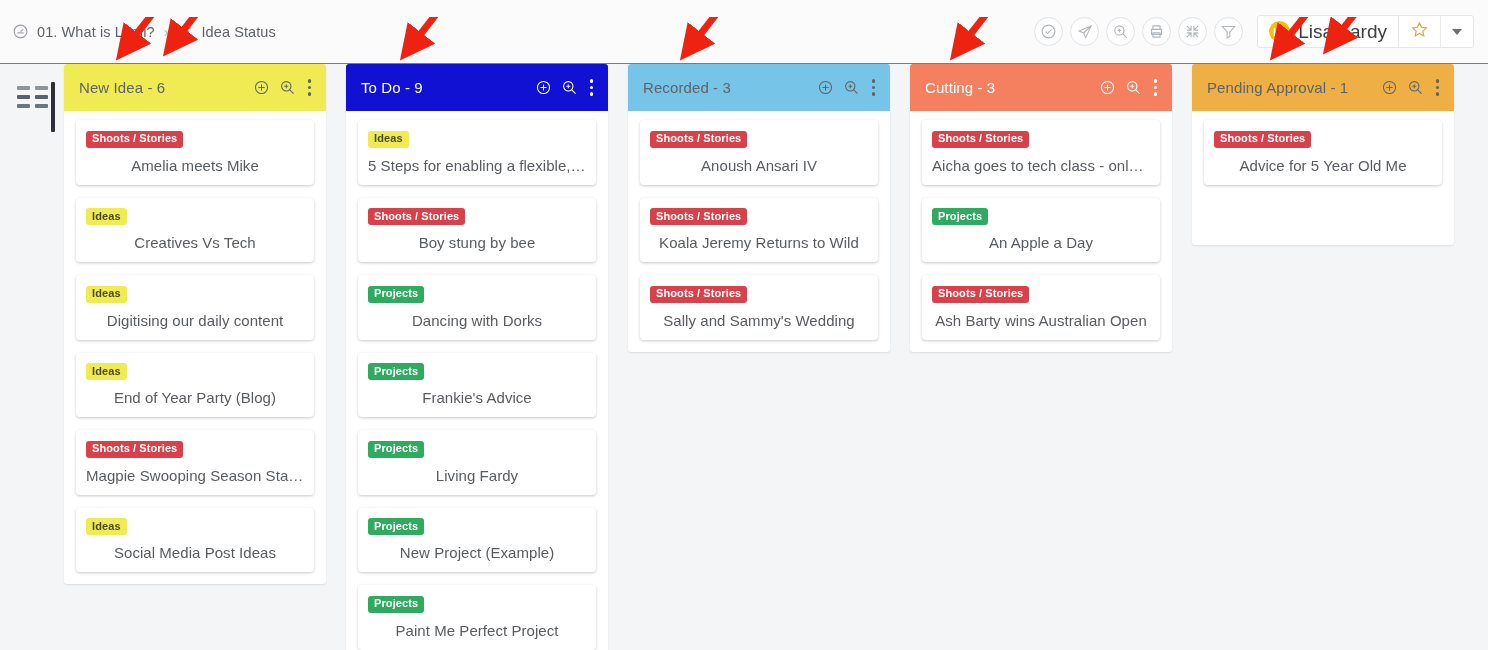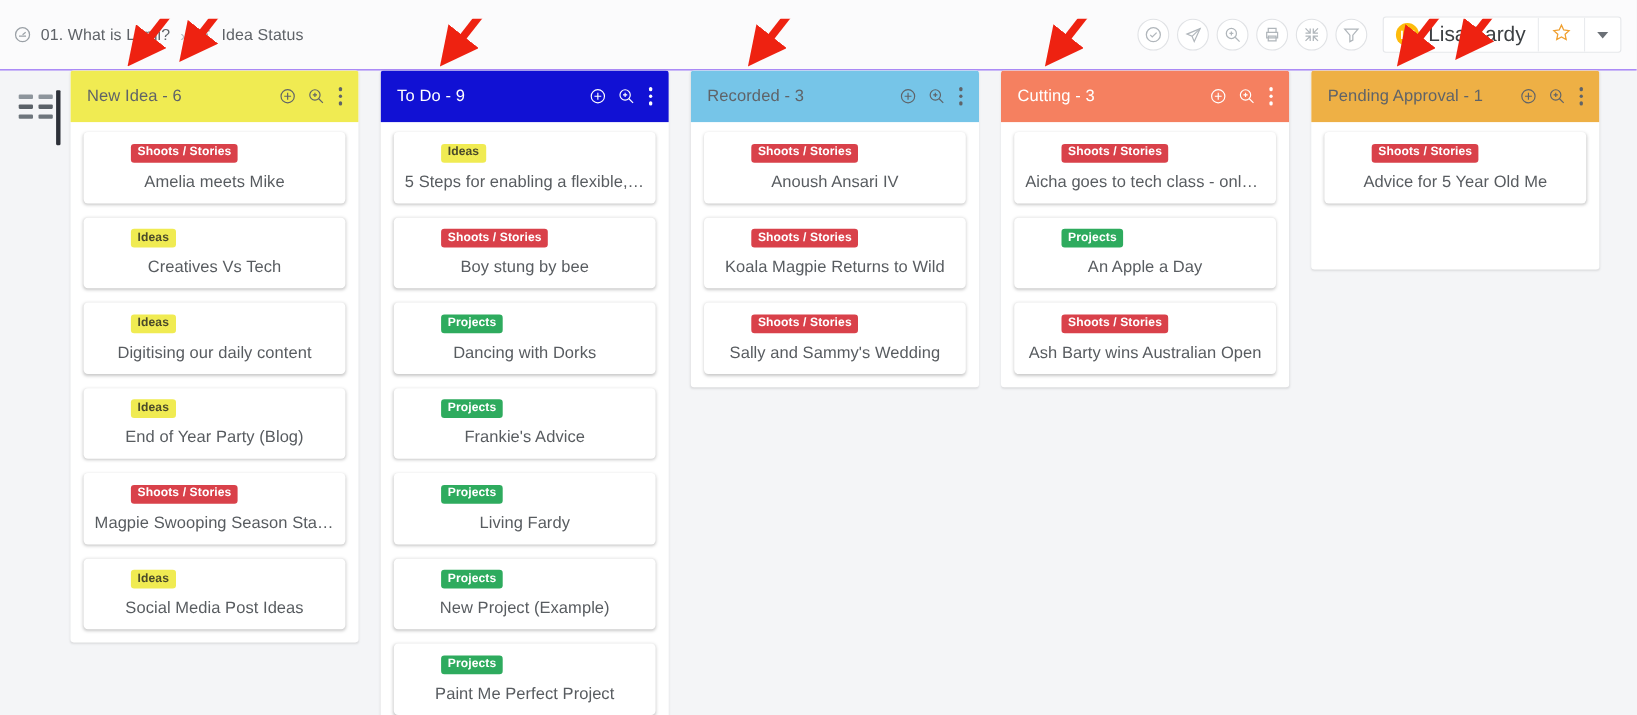--- a/index.html
+++ b/index.html
@@ -116,21 +116,20 @@
     min-height: 64px;
   }
   .tag {
     display: inline-block;
     font-size: 11px; font-weight: bold;
     color: #fff;
     padding: 2.5px 6px 3px 6px;
     border-radius: 3px;
     letter-spacing: .1px;
     line-height: 1.05;
-    margin-left: 33px;
   }
   .tag.ideas { color: #4a4a2a; }
   .card-title {
     margin-top: 9px;
     font-size: 15px;
     color: #585c60;
     text-align: center;
     white-space: nowrap;
     overflow: hidden;
     text-overflow: ellipsis;
@@ -330,21 +329,21 @@
             </span>
             <span class="dots">
               <i class="dot" style="background:#5f6368"></i>
               <i class="dot" style="background:#5f6368"></i>
               <i class="dot" style="background:#5f6368"></i>
             </span>
           </div>
         </div>
         <div class="col-body">
           <div class="card"><span class="tag" style="background: rgb(217, 65, 74);">Shoots / Stories</span><div class="card-title">Anoush Ansari IV</div></div>
-          <div class="card"><span class="tag" style="background: rgb(217, 65, 74);">Shoots / Stories</span><div class="card-title">Koala Magpie Returns to Wild</div></div>
+          <div class="card"><span class="tag" style="background: rgb(217, 65, 74);">Shoots / Stories</span><div class="card-title">Koala Jeremy Returns to Wild</div></div>
           <div class="card"><span class="tag" style="background: rgb(217, 65, 74);">Shoots / Stories</span><div class="card-title">Sally and Sammy's Wedding</div></div>
         </div>
       </div>
       <div class="column">
         <div class="col-head" style="background: rgb(245, 128, 96);">
           <div class="col-title" style="color: rgb(255, 255, 255);">Cutting - 3</div>
           <div class="col-actions">
             <span>
               <svg width="17" height="17" viewBox="0 0 24 24" fill="none" stroke="#ffffff" stroke-width="1.5">
                 <circle cx="12" cy="12" r="8.5"></circle>

